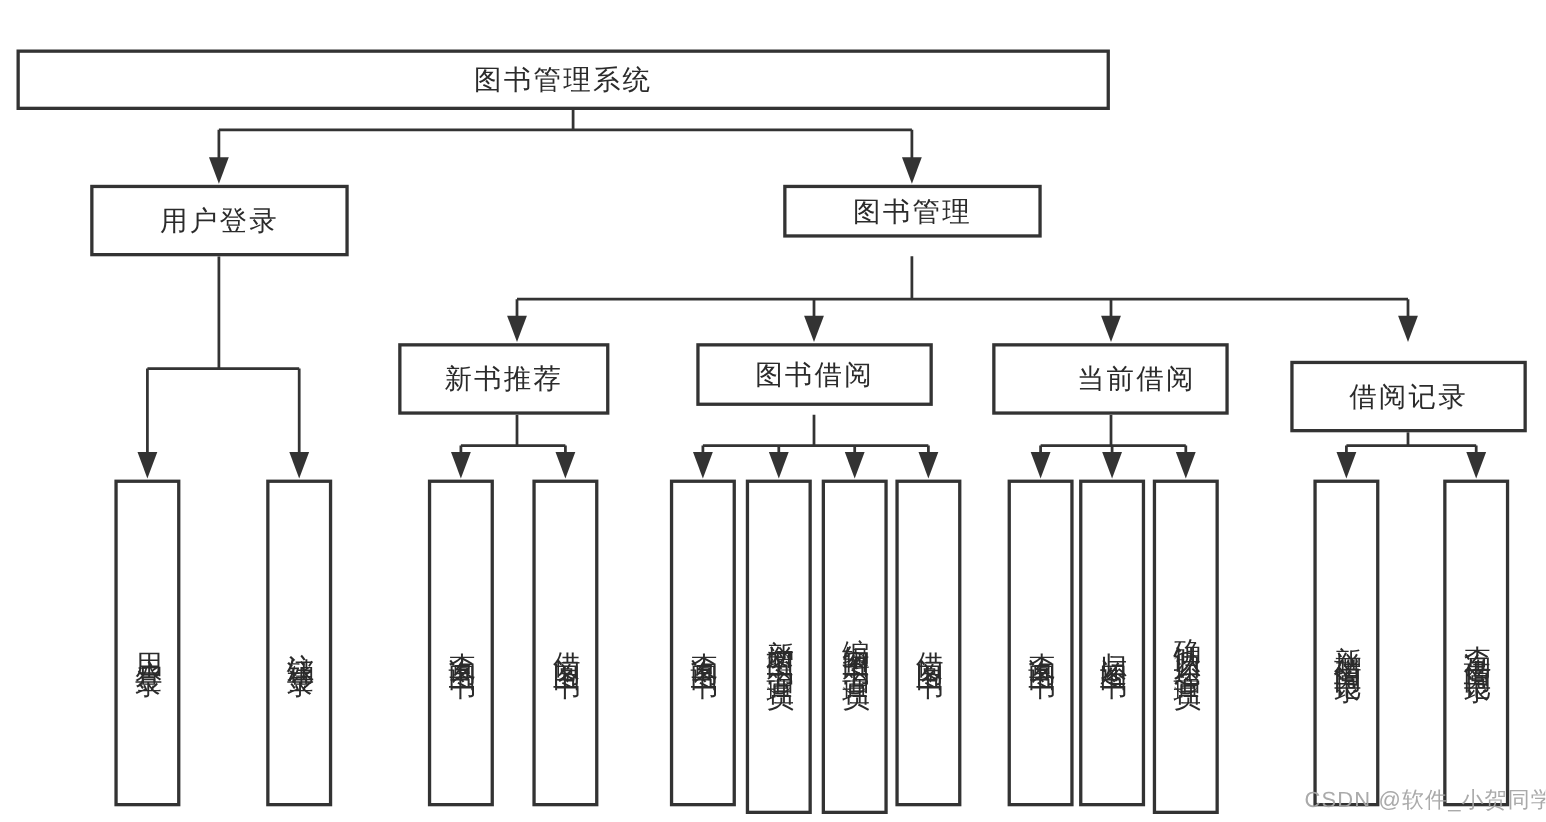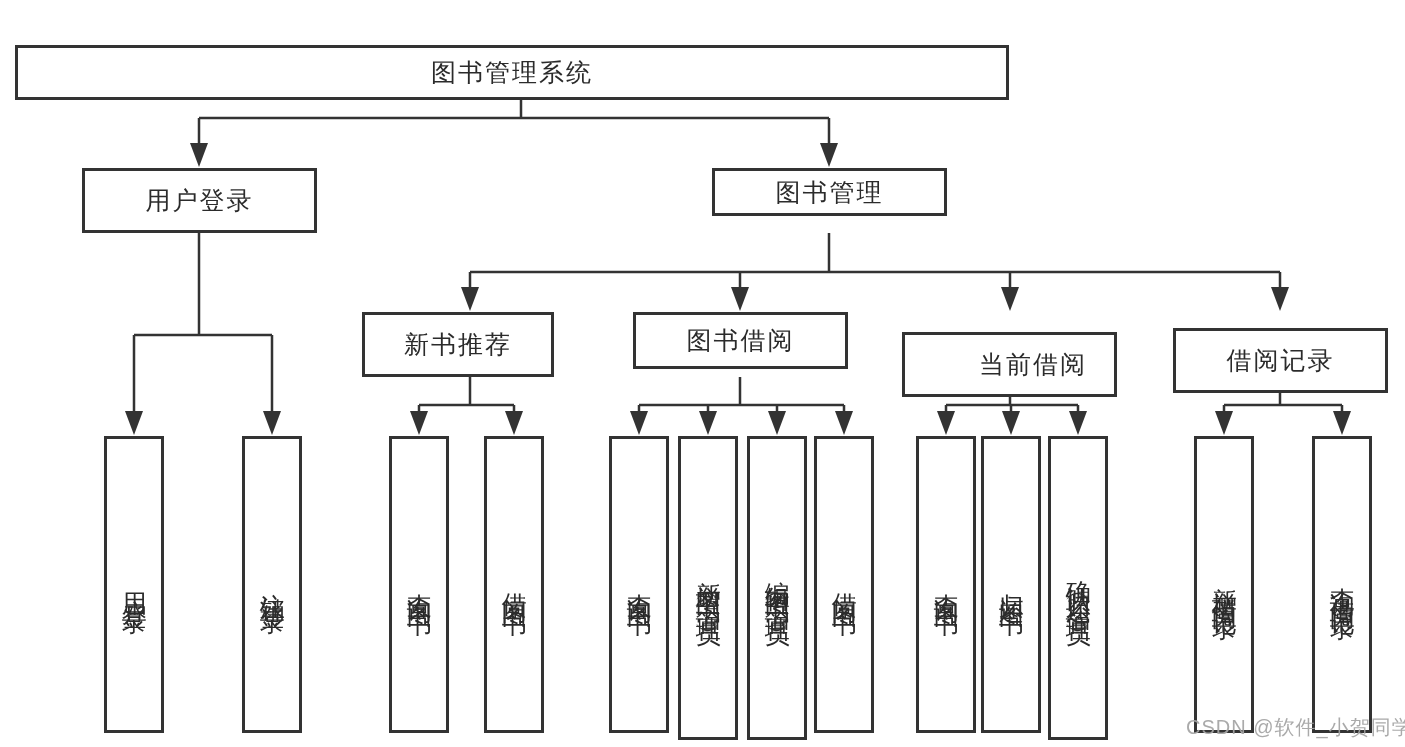--- a/index.html
+++ b/index.html
@@ -87,21 +87,21 @@
     </g>
   </svg>
 
   <div class="hbox" style="left:15px;top:13px;width:994px;height:55px;margin-top:32px;">图书管理系统</div>
 
   <div class="hbox" style="left:82px;top:168px;width:235px;height:65px;">用户登录</div>
   <div class="hbox" style="left:712px;top:168px;width:235px;height:48px;">图书管理</div>
 
   <div class="hbox" style="left:362px;top:312px;width:192px;height:65px;">新书推荐</div>
   <div class="hbox" style="left:633px;top:312px;width:215px;height:57px;">图书借阅</div>
-  <div class="hbox" style="left:902px;top:332px;width:215px;height:65px;padding-left:47px;">当前借阅</div>
+  <div class="hbox" style="left:902px;top:312px;width:215px;height:65px;padding-left:47px;">当前借阅</div>
   <div class="hbox" style="left:1173px;top:312px;width:215px;height:65px;margin-top:16px;">借阅记录</div>
 
   <div class="vbox" style="left:104px;top:436px;width:60px;height:297px;">用户登录</div>
   <div class="vbox" style="left:242px;top:436px;width:60px;height:297px;">注销登录</div>
 
   <div class="vbox" style="left:389px;top:436px;width:60px;height:297px;">查询图书</div>
   <div class="vbox" style="left:484px;top:436px;width:60px;height:297px;">借阅图书</div>
 
   <div class="vbox" style="left:609px;top:436px;width:60px;height:297px;">查询图书</div>
   <div class="vbox" style="left:678px;top:436px;width:60px;height:304px;">新增图书（管理员）</div>

